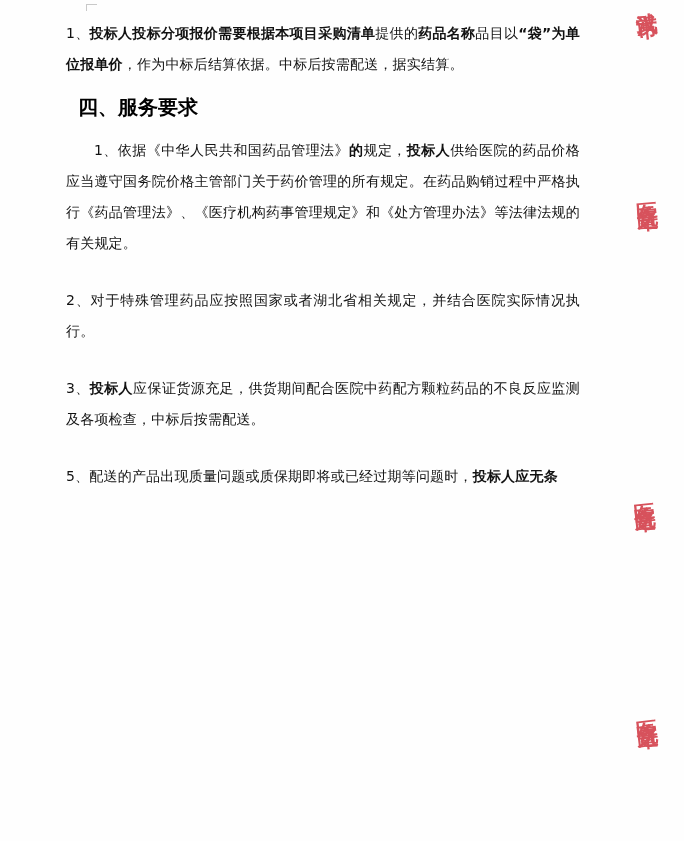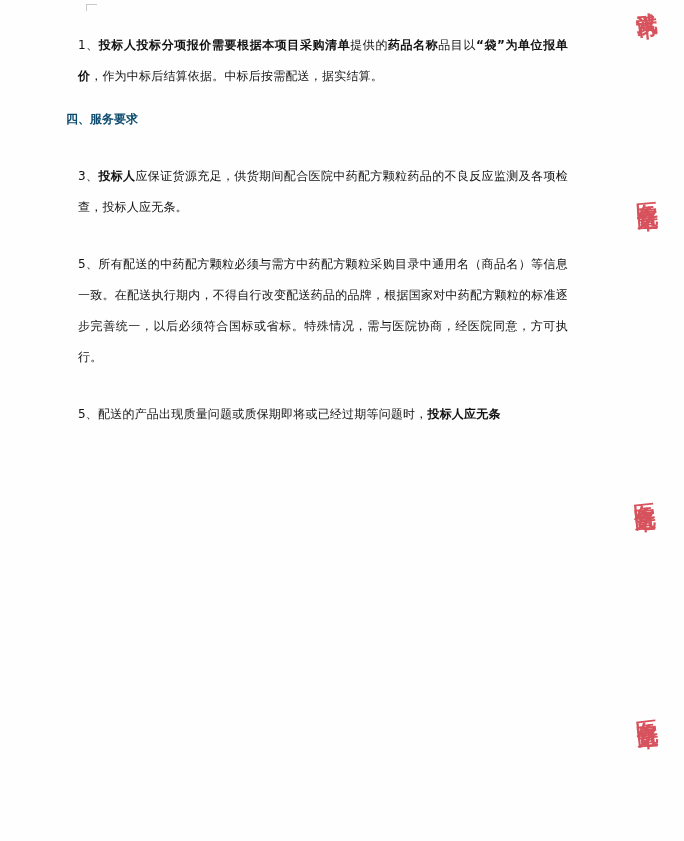--- a/index.html
+++ b/index.html
@@ -21,44 +21,44 @@
     height: 841px;
     background: #fefefe;
   }
   .doc-body {
     position: absolute;
     left: 66px;
     top: 18px;
     width: 514px;
   }
   .para {
-    font-size: 12px;
+    font-size: 14px;
     line-height: 31px;
     color: #121212;
     text-align: justify;
     text-justify: inter-ideograph;
-    margin: 12px;
+    margin: 0;
     letter-spacing: 0.2px;
     white-space: pre-wrap;
   }
   .para.indent {
     text-indent: 2em;
   }
   .para.gap {
     margin-top: 26px;
   }
   .para b {
     font-weight: bold;
   }
   .heading {
-    font-size: 12px;
+    font-size: 20px;
     line-height: 31px;
-    color: #0c4a6e;
+    color: #000000;
     font-weight: bold;
-    margin: 0;
+    margin: 12px;
   }
   
   .stamp {
     position: absolute;
     color: #d23b46;
     font-family: "DejaVu Serif", "Liberation Serif", serif;
     font-weight: bold;
     opacity: 0.88;
     writing-mode: vertical-rl;
     text-orientation: upright;
@@ -103,22 +103,23 @@
 </head>
 <body>
 
 <div class="page">
 
   <div class="corner-tick"></div>
 
   <div class="doc-body">
     <p class="para"><span>1、</span><b>投标人投标分项报价需要根据本项目</b><b>采购清单</b><span>提供的</span><b>药品名称</b><span>品目以</span><b>“袋”为单位报单价</b><span>，作为中标后结算依据。中标后按需配送，据实结算。</span></p>
     <p class="heading"><b>四、服务要求</b></p>
-    <p class="para gap"><span>3、</span><b>投标人</b><span>应保证货源充足，供货期间配合医院中药配方颗粒药品的不良反应监测及各项检查，投标人应无条。</span></p>
-    <p class="para gap"><span>5、所有配送的中药配方颗粒必须与需方中药配方颗粒采购目录中通用名（商品名）等信息一致。在配送执行期内，不得自行改变配送药品的品牌，根据国家对中药配方颗粒的标准逐步完善统一，以后必须符合国标或省标。特殊情况，需与医院协商，经医院同意，方可执行。</span></p>
+    <p class="para indent"><span>1、依据《中华人民共和国药品管理法》</span><b>的</b><span>规定，</span><b>投标人</b><span>供给医院的药品价格应当遵守国务院价格主管部门关于药价管理的所有规定。在药品购销过程中严格执行《药品管理法》、《医疗机构药事管理规定》和《处方管理办法》等法律法规的有关规定。</span></p>
+    <p class="para gap"><span>2、对于特殊管理药品应按照国家或者湖北省相关规定，并结合医院实际情况执行。</span></p>
+    <p class="para gap"><span>3、</span><b>投标人</b><span>应保证货源充足，供货期间配合医院中药配方颗粒药品的不良反应监测及各项检查，中标后按需配送。</span></p>
     <p class="para gap"><span>5、配送的产品出现质量问题或质保期即将或已经过期等问题时，</span><b>投标人应无条</b></p>
 
   </div>
 
   <div class="stamp stamp-1">武汉市</div>
   <div class="stamp stamp-2">医院之章</div>
   <div class="stamp stamp-3">医院之章</div>
   <div class="stamp stamp-4">医院之章</div>
 
 </div>

